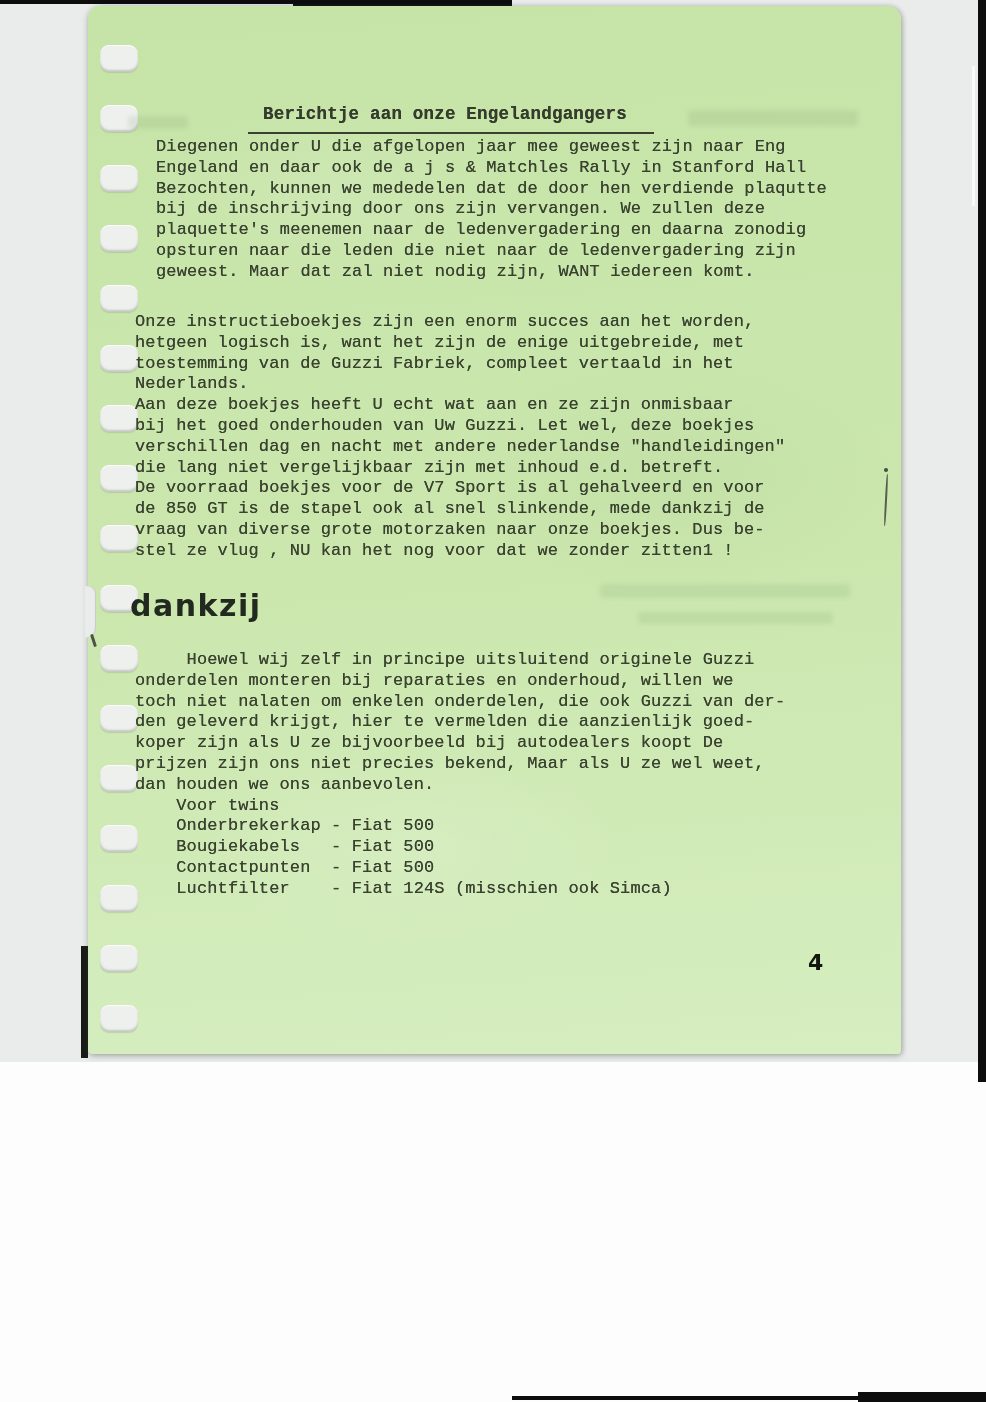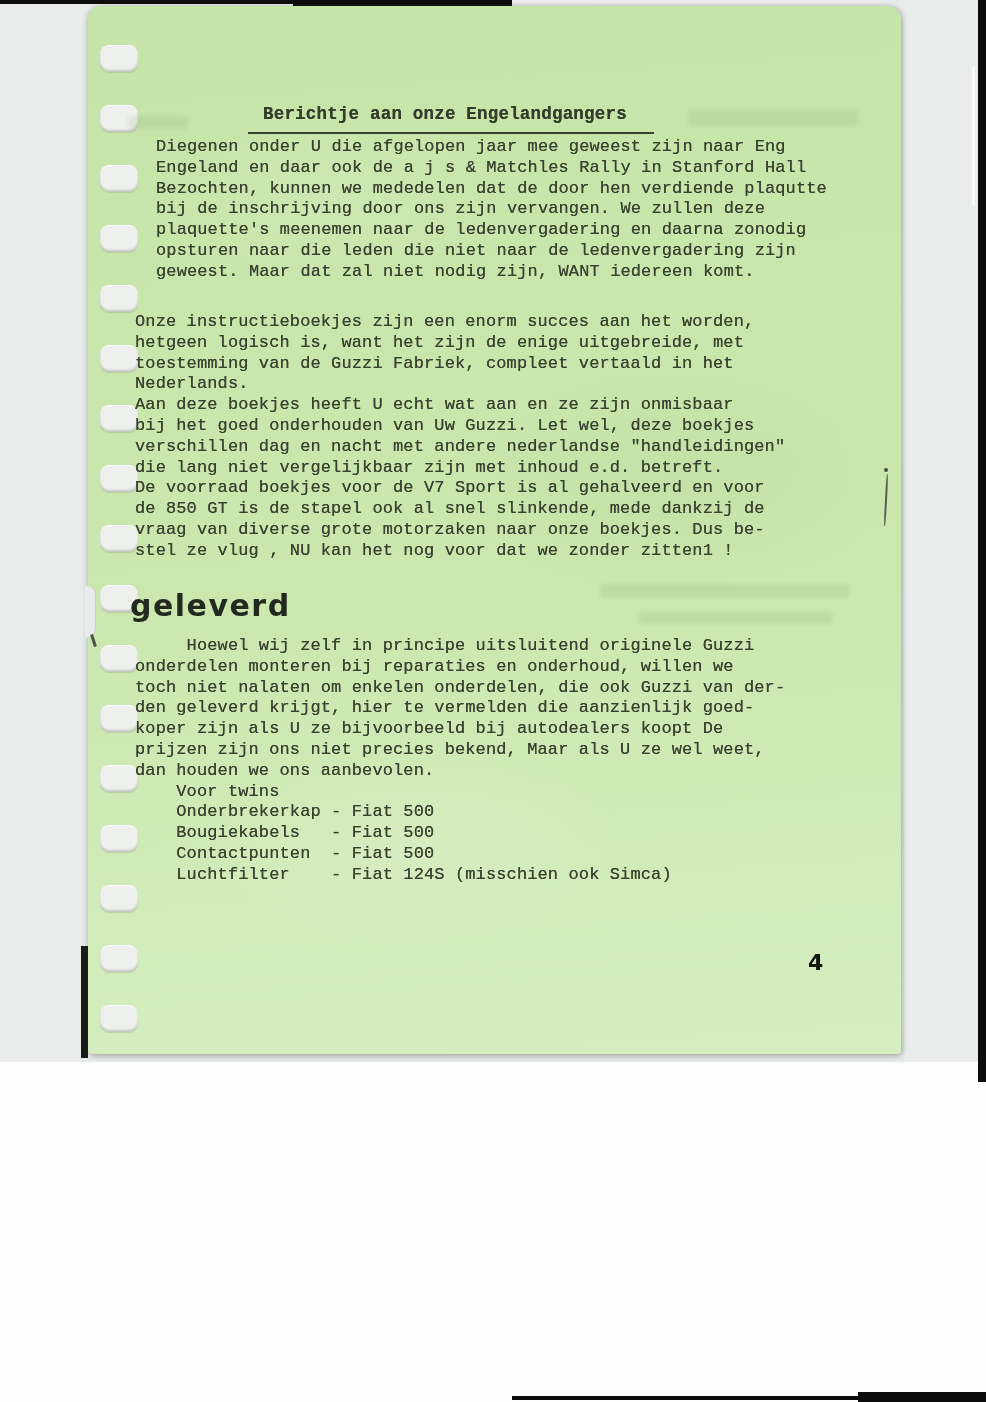--- a/index.html
+++ b/index.html
@@ -123,23 +123,23 @@
 Nederlands.
 Aan deze boekjes heeft U echt wat aan en ze zijn onmisbaar
 bij het goed onderhouden van Uw Guzzi. Let wel, deze boekjes
 verschillen dag en nacht met andere nederlandse "handleidingen"
 die lang niet vergelijkbaar zijn met inhoud e.d. betreft.
 De voorraad boekjes voor de V7 Sport is al gehalveerd en voor
 de 850 GT is de stapel ook al snel slinkende, mede dankzij de
 vraag van diverse grote motorzaken naar onze boekjes. Dus be-
 stel ze vlug , NU kan het nog voor dat we zonder zitten1 !</div>
 
-  <div class="koopjes">geleverd</div>
+  <div class="koopjes">dankzij</div>
 
-  <div class="type" style="left:47px;top:630px;">     Hoewel wij zelf in principe uitsluitend originele Guzzi
+  <div class="type" style="left:47px;top:644px;">     Hoewel wij zelf in principe uitsluitend originele Guzzi
 onderdelen monteren bij reparaties en onderhoud, willen we
 toch niet nalaten om enkelen onderdelen, die ook Guzzi van der-
 den geleverd krijgt, hier te vermelden die aanzienlijk goed-
 koper zijn als U ze bijvoorbeeld bij autodealers koopt De
 prijzen zijn ons niet precies bekend, Maar als U ze wel weet,
 dan houden we ons aanbevolen.
     Voor twins
     Onderbrekerkap - Fiat 500
     Bougiekabels   - Fiat 500
     Contactpunten  - Fiat 500

